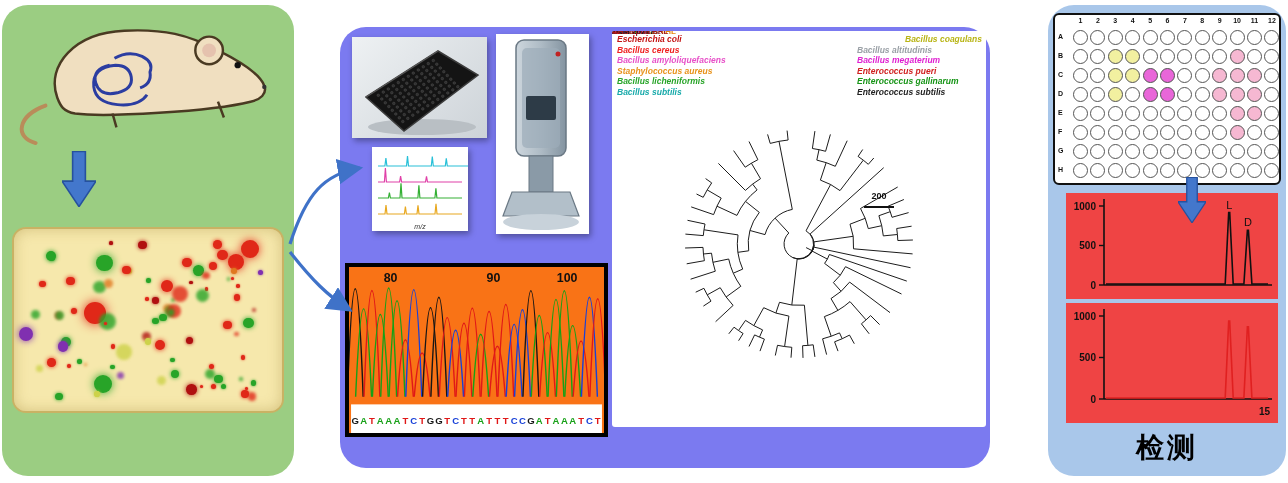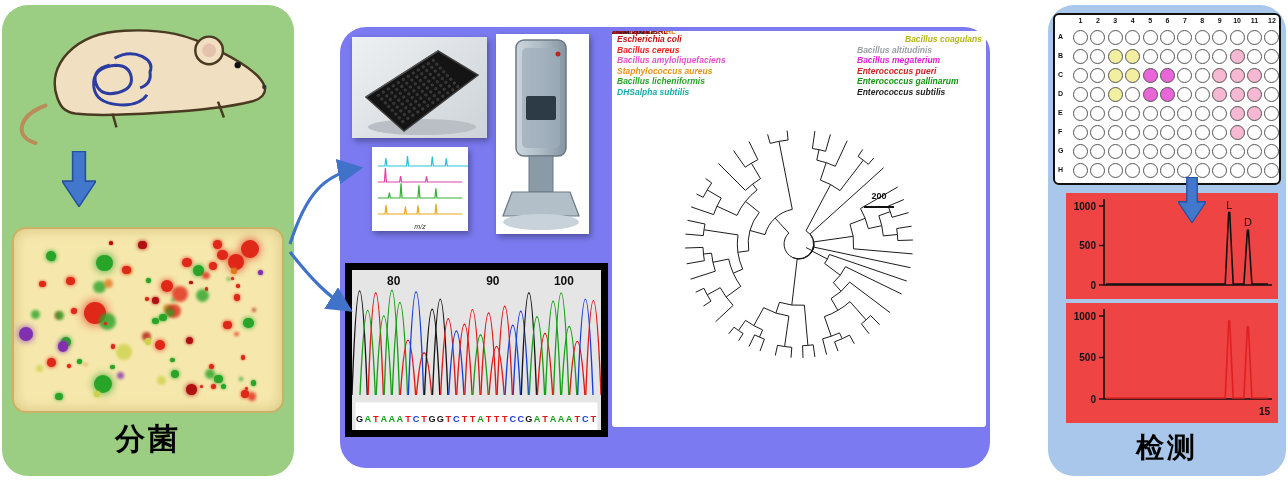--- a/index.html
+++ b/index.html
@@ -24,21 +24,21 @@
 
   .connectors{position:absolute;left:266px;top:128px;width:116px;height:204px;z-index:8;overflow:visible}
 
   .photo{position:absolute;background:#fff;box-shadow:2px 3px 6px rgba(0,0,0,.35)}
   .plate-photo{left:12px;top:10px;width:135px;height:101px;background:linear-gradient(135deg,#eef1f3,#cdd3d8)}
   .spectrum-photo{left:32px;top:120px;width:96px;height:84px}
   .instrument-photo{left:156px;top:7px;width:93px;height:200px}
   .photo svg{width:100%;height:100%;display:block}
   .mz{position:absolute;bottom:1px;left:0;right:0;text-align:center;font-size:7px;font-style:italic;color:#333}
 
-  .seq{position:absolute;left:5px;top:236px;width:263px;height:174px;border:7px solid #000000;background:#e5e5e5}
+  .seq{position:absolute;left:5px;top:236px;width:263px;height:174px;border:4px solid #000000;background:#f97316}
   .seq svg{width:100%;height:100%;display:block}
 
   .tree{position:absolute;left:272px;top:4px;width:374px;height:396px;background:#fff;border-radius:3px;overflow:hidden}
   .tree svg{position:absolute;inset:0;width:100%;height:100%;overflow:visible}
   .legend{position:absolute;top:3px;font-size:8.5px;font-weight:bold;font-style:italic;line-height:10.5px;z-index:2}
   .legend-left{left:5px}
   .legend-right{right:4px}
 
   .wellplate{position:absolute;left:5px;top:8px;width:228px;height:172px;background:#fff;border:2px solid #111;border-radius:6px}
   .wp-col{position:absolute;top:2px;width:17px;text-align:center;font-size:7px;font-weight:bold;color:#111}
@@ -150,21 +150,20 @@
         <div class="dot" style="left: 49.2888%; top: 26.9448%; height: 4.59987px; width: 4.59987px; background: rgb(40, 164, 40); box-shadow: rgb(40, 164, 40) 0px 0px 2.29994px;"></div>
         <div class="dot" style="left: 84.1391%; top: 81.5754%; height: 3.11933px; width: 3.11933px; background: rgb(40, 164, 40); filter: blur(1.5px); opacity: 0.8;"></div>
         <div class="dot" style="left: 40.4316%; top: 20.329%; height: 8.20503px; width: 8.20503px; background: rgb(224, 40, 24); box-shadow: rgb(224, 40, 24) 0px 0px 4.10251px;"></div>
         <div class="dot" style="left: 12.4357%; top: 70.8977%; height: 8.55586px; width: 8.55586px; background: rgb(224, 40, 24); box-shadow: rgb(224, 40, 24) 0px 0px 4.27793px;"></div>
         <div class="dot" style="left: 15.2724%; top: 89.8668%; height: 7.69005px; width: 7.69005px; background: rgb(40, 164, 40); box-shadow: rgb(40, 164, 40) 0px 0px 3.84503px;"></div>
         <div class="dot" style="left: 33.4638%; top: 27.2099%; height: 9.55218px; width: 9.55218px; background: rgb(224, 120, 32); filter: blur(1.5px); opacity: 0.8;"></div>
         <div class="dot" style="left: 80.7911%; top: 26.3263%; height: 3.53329px; width: 3.53329px; background: rgb(224, 40, 24); box-shadow: rgb(224, 40, 24) 0px 0px 1.76664px;"></div>
         <div class="dot" style="left: 84.5176%; top: 6.03113%; height: 18.3822px; width: 18.3822px; background: rgb(224, 40, 24); box-shadow: rgb(224, 40, 24) 0px 0px 9.19109px;"></div>
         <div class="dot" style="left: 84.6201%; top: 69.3452%; height: 4.49384px; width: 4.49384px; background: rgb(224, 40, 24); box-shadow: rgb(224, 40, 24) 0px 0px 2.24692px;"></div>
       </div>
-    <div class="panel-label">分菌</div>
   </section>
 
   <svg class="connectors" viewBox="0 0 116 204">
     <defs>
       <marker id="ah" markerWidth="9" markerHeight="9" refX="7" refY="4" orient="auto">
         <path d="M0,0 L8,4 L0,8 Z" fill="#3f72c8"></path>
       </marker>
     </defs>
     <path d="M24,116 C40,66 58,46 94,40" fill="none" stroke="#3f72c8" stroke-width="3.2" marker-end="url(#ah)"></path>
     <path d="M24,124 C46,152 62,168 84,182" fill="none" stroke="#3f72c8" stroke-width="3.2" marker-end="url(#ah)"></path>
@@ -553,21 +552,21 @@
           <text x="NaN" y="NaN" fill="#a01818" font-size="8" font-weight="bold" text-anchor="start" dominant-baseline="central" transform="rotate(NaN NaN NaN)">DHSalpha BRL</text>
           <line x1="252" y1="176" x2="282" y2="176" stroke="#111" stroke-width="2"></line>
           <text x="267" y="168" text-anchor="middle" font-size="9" font-weight="bold" fill="#111">200</text>
         </svg>
       <div class="legend legend-left" id="legendL">
           <div style="color: rgb(196, 20, 20);">Escherichia coli</div>
           <div style="color: rgb(239, 32, 32);">Bacillus cereus</div>
           <div style="color: rgb(231, 80, 200);">Bacillus amyloliquefaciens</div>
           <div style="color: rgb(232, 146, 26);">Staphylococcus aureus</div>
           <div style="color: rgb(40, 164, 40);">Bacillus licheniformis</div>
-          <div style="color: rgb(24, 170, 170);">DHSalpha subtilis</div>
+          <div style="color: rgb(24, 170, 170);">Bacillus subtilis</div>
         </div>
       <div class="legend legend-right" id="legendR">
           <div style="color: rgb(184, 180, 20); margin-left: 48px;">Bacillus coagulans</div>
           <div style="color: rgb(154, 160, 166);">Bacillus altitudinis</div>
           <div style="color: rgb(223, 31, 209);">Bacillus megaterium</div>
           <div style="color: rgb(208, 32, 32);">Enterococcus pueri</div>
           <div style="color: rgb(22, 148, 22);">Enterococcus gallinarum</div>
           <div style="color: rgb(34, 34, 34);">Enterococcus subtilis</div>
         </div>
     </div>

